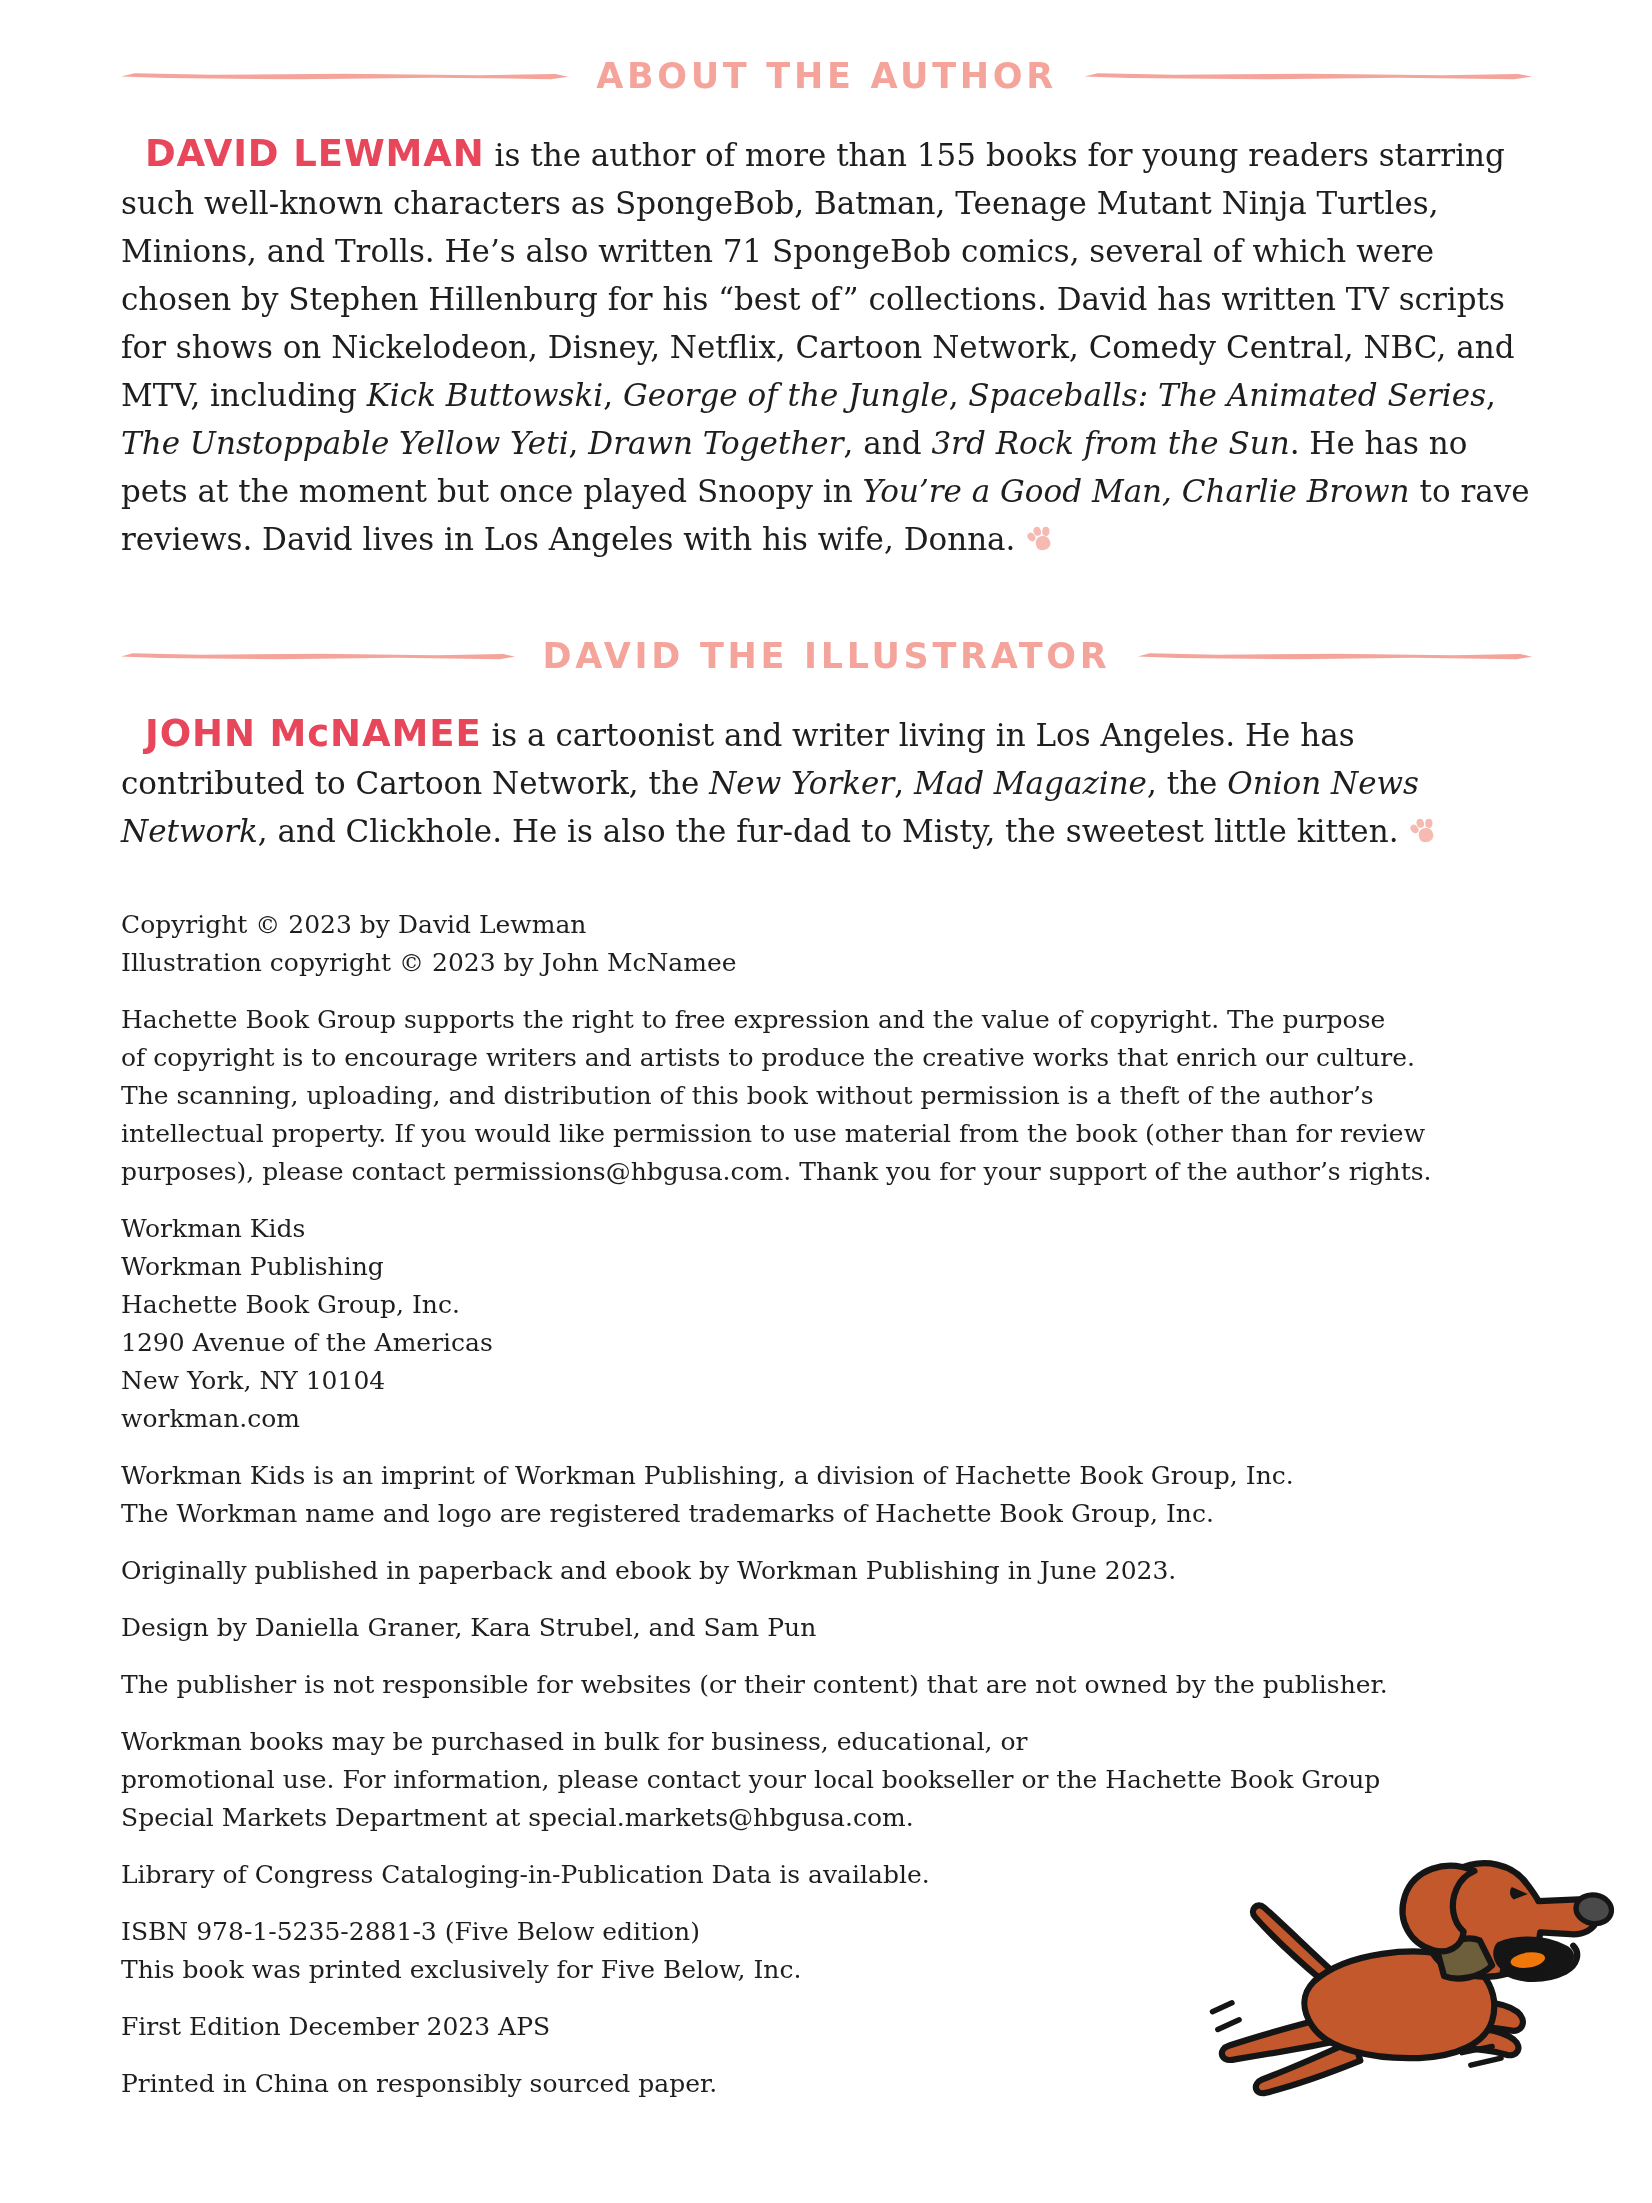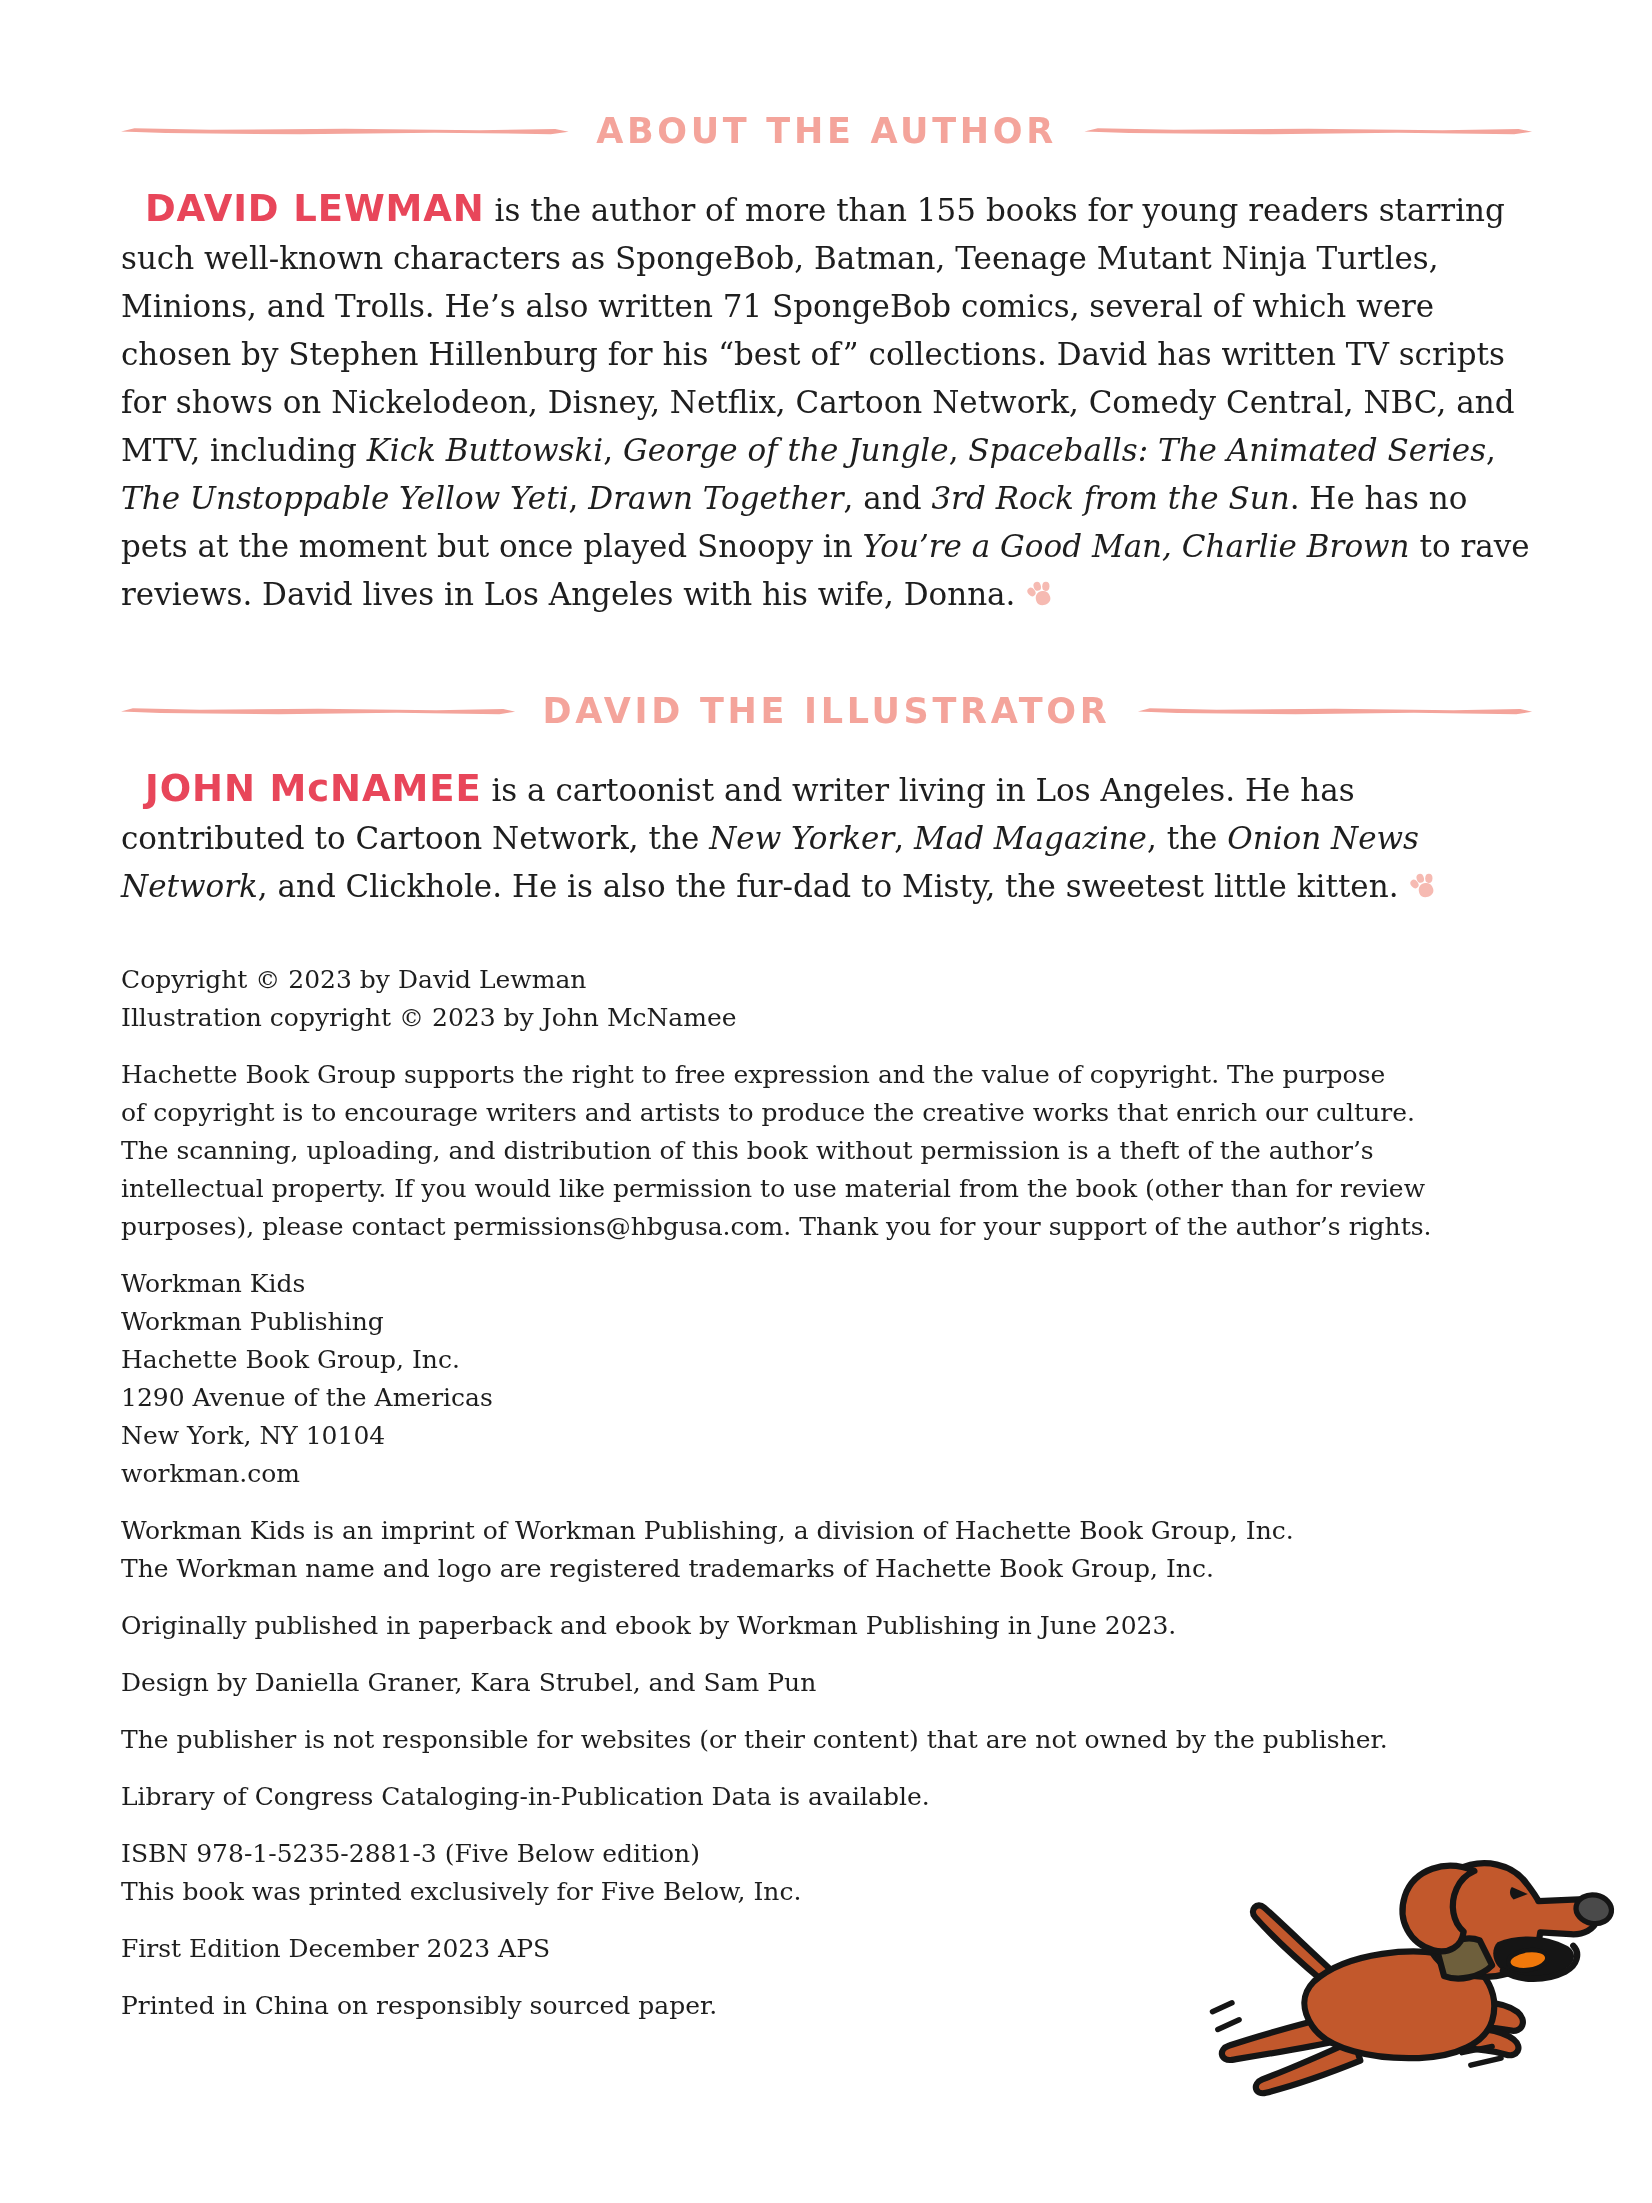--- a/index.html
+++ b/index.html
@@ -4,21 +4,21 @@
 <style>
   html,body { margin:0; padding:0; }
   body {
     width:1653px; height:2204px;
     background:#ffffff;
     font-family:"DejaVu Serif", serif;
     color:#1E1E1E;
     position:relative;
     overflow:hidden;
   }
-  .content { padding:111px 121px 0 121px; }
+  .content { padding:56px 121px 0 121px; }
 
   .section-header { display:flex; align-items:center; gap:27.5px; margin-bottom:35px; }
   .brush {
     flex:1; height:8.3px;
     background:var(--header-salmon, #F4A49B);
     clip-path:polygon(0 55%, 3% 18%, 20% 35%, 50% 22%, 80% 40%, 97% 25%, 100% 60%, 96% 88%, 70% 70%, 40% 90%, 10% 75%);
   }
   .section-title {
     font-family:"DejaVu Sans", sans-serif;
     font-weight:bold;
@@ -88,20 +88,21 @@
         </svg></p>
 
     <div class="colophon">
       <p>Copyright © 2023 by David Lewman<br>Illustration copyright © 2023 by John McNamee</p>
       <p>Hachette Book Group supports the right to free expression and the value of copyright. The purpose<br>of copyright is to encourage writers and artists to produce the creative works that enrich our culture.<br>The scanning, uploading, and distribution of this book without permission is a theft of the author’s<br>intellectual property. If you would like permission to use material from the book (other than for review<br>purposes), please contact permissions@hbgusa.com. Thank you for your support of the author’s rights.</p>
       <p>Workman Kids<br>Workman Publishing<br>Hachette Book Group, Inc.<br>1290 Avenue of the Americas<br>New York, NY 10104<br>workman.com</p>
       <p>Workman Kids is an imprint of Workman Publishing, a division of Hachette Book Group, Inc.<br>The Workman name and logo are registered trademarks of Hachette Book Group, Inc.</p>
       <p>Originally published in paperback and ebook by Workman Publishing in June 2023.</p>
       <p>Design by Daniella Graner, Kara Strubel, and Sam Pun</p>
       <p>The publisher is not responsible for websites (or their content) that are not owned by the publisher.</p>
+      <p>Workman books may be purchased in bulk for business, educational, or<br>promotional use. For information, please contact your local bookseller or the Hachette Book Group<br>Special Markets Department at special.markets@hbgusa.com.</p>
       <p>Library of Congress Cataloging-in-Publication Data is available.</p>
       <p>ISBN 978-1-5235-2881-3 (Five Below edition)<br>This book was printed exclusively for Five Below, Inc.</p>
       <p>First Edition December 2023 APS</p>
       <p>Printed in China on responsibly sourced paper.</p>
     </div>
   </div>
 
   <svg class="dog" viewBox="0 0 520 330">
     <g stroke="#151515" stroke-width="7" stroke-linejoin="round" stroke-linecap="round">
 

